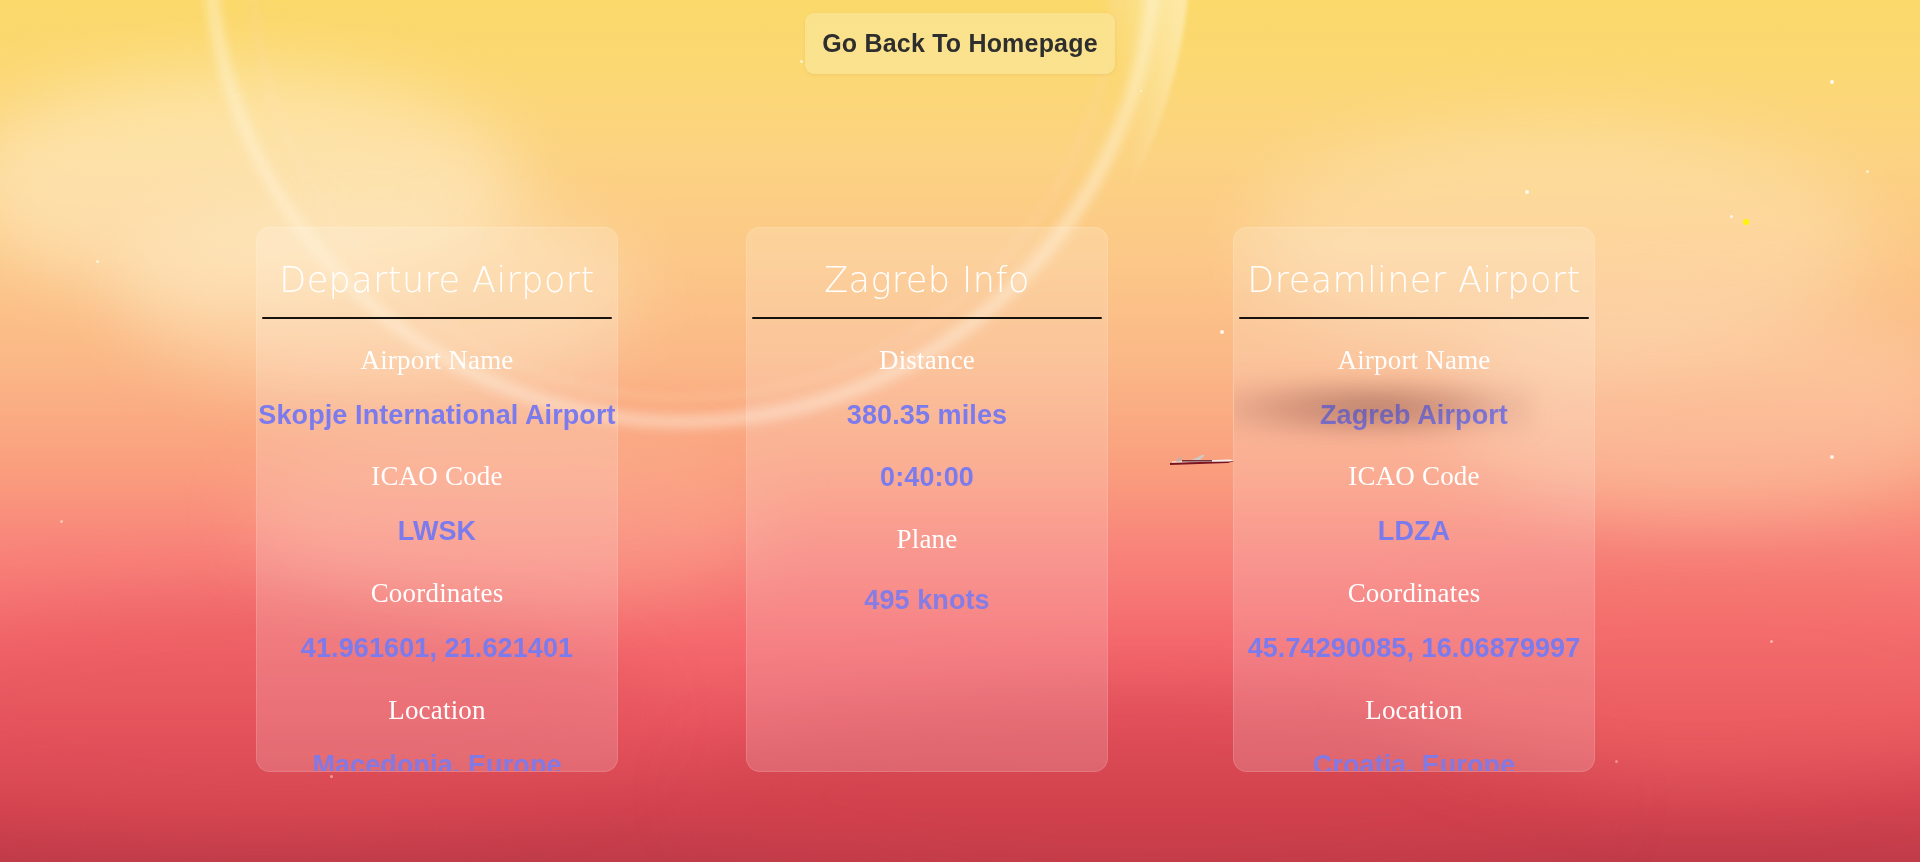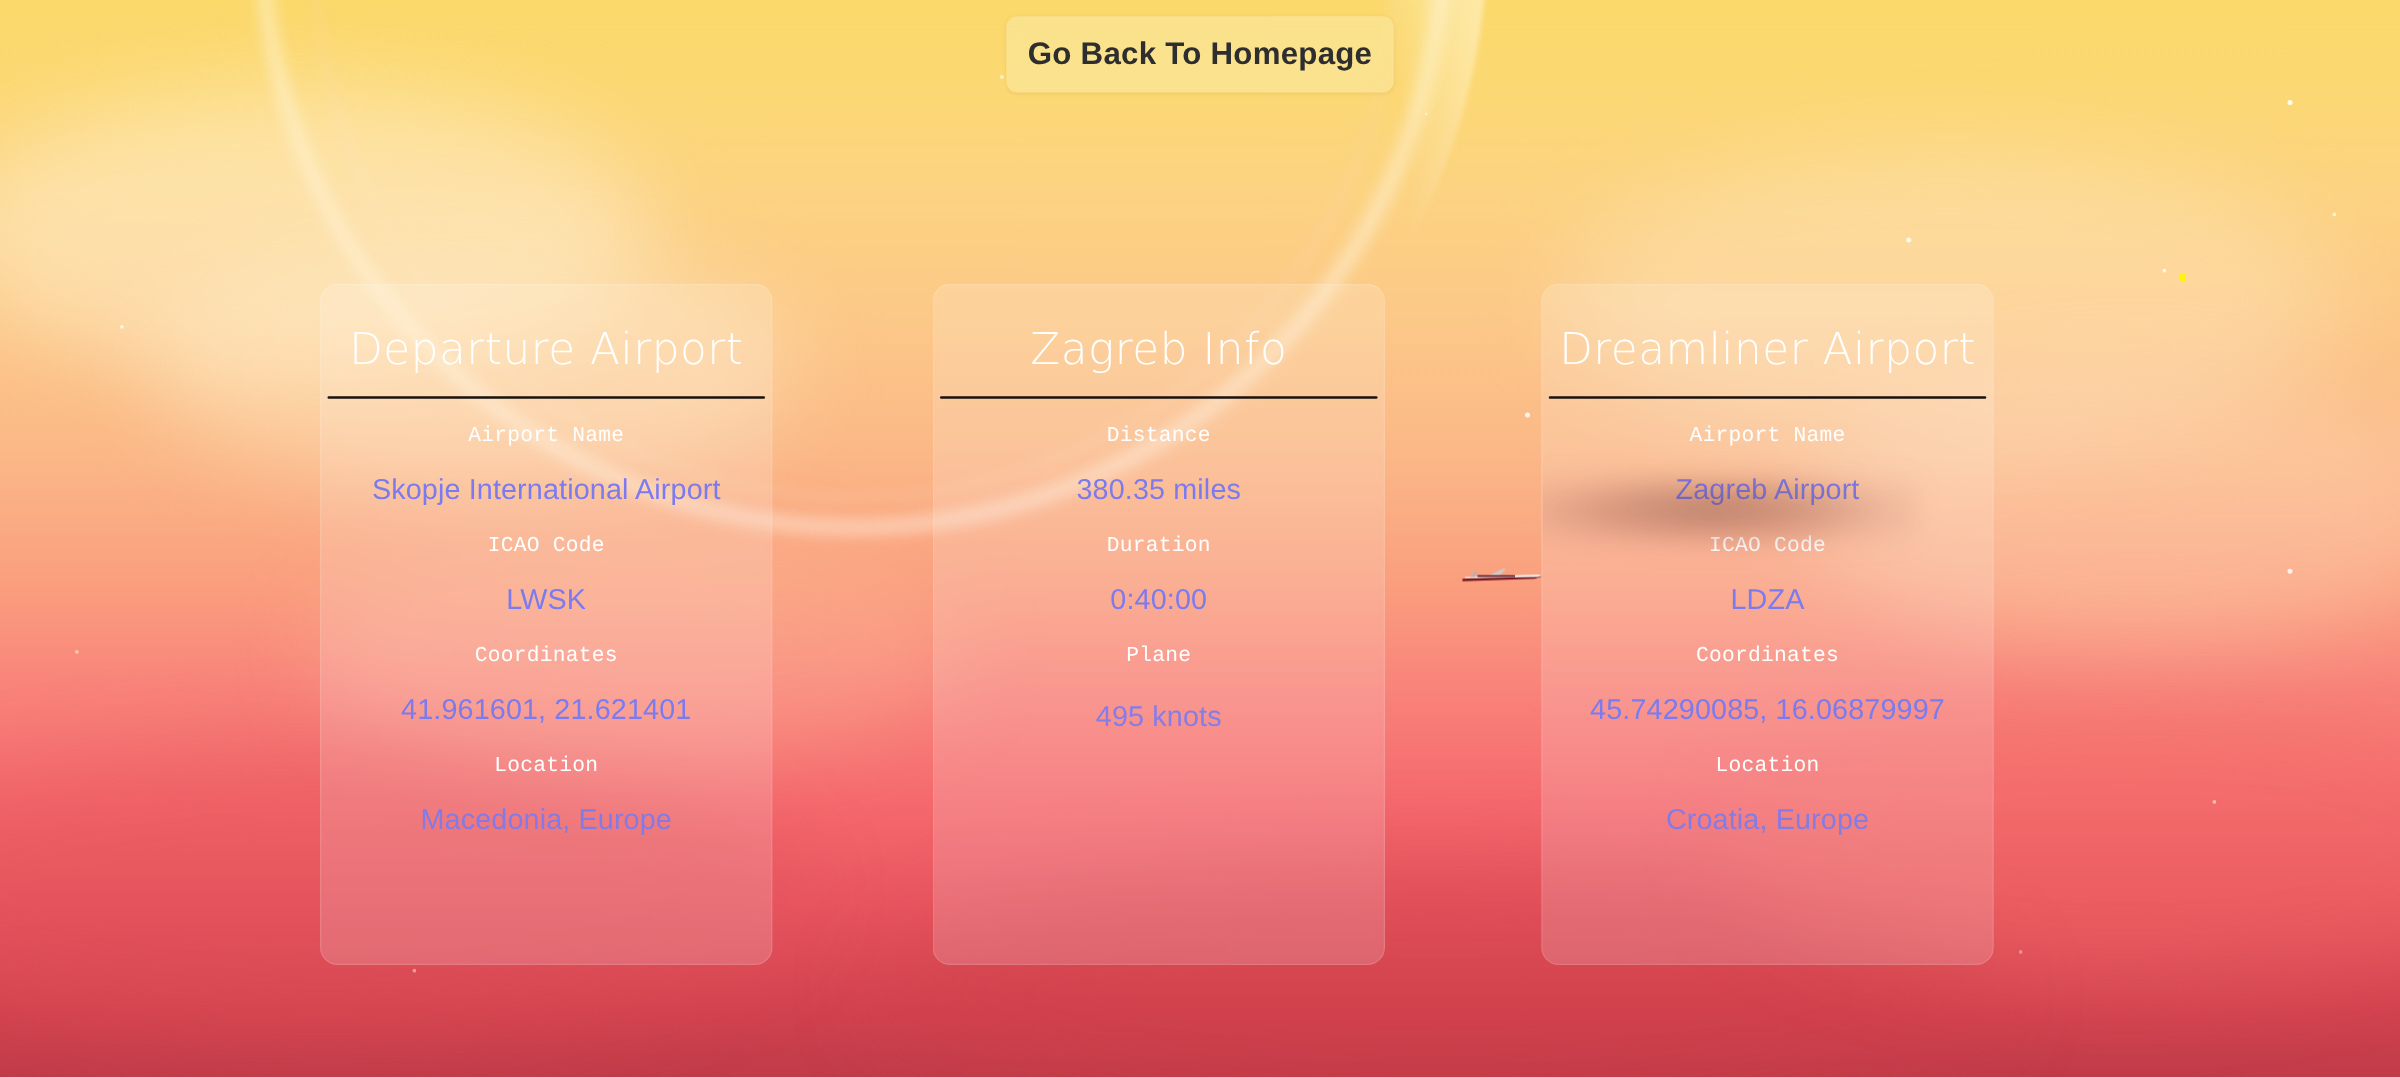--- a/index.html
+++ b/index.html
@@ -123,32 +123,32 @@
   }
   .rule {
     width:350px; height:2px;
     background:#18120e;
     margin:10px auto 14px auto;
     border-radius:1px;
   }
   .row { margin-top:6px; }
   .lbl {
     display:block;
-    font-family:Liberation Mono, monospace;
+    font-family:Liberation Serif, serif;
     font-weight:300;
-    font-size:17px;
+    font-size:27px;
     color:#ffffff;
     line-height:2.0;
     letter-spacing:0.2px;
   }
   .val {
     display:block;
     font-family:"Liberation Sans", sans-serif;
-    font-weight:400;
-    font-size:23px;
+    font-weight:700;
+    font-size:27px;
     color:#7b7bee;
     line-height:2.1;
     letter-spacing:0.1px;
   }
   
   .row:last-child .val { opacity:0.92; }
 
   
   #dest-smudge {
     position:absolute; left:-28px; top:150px;
@@ -236,21 +236,20 @@
 
     <section class="card" id="card-flight">
       <h2>Zagreb Info</h2>
       <div class="rule"></div>
 
       <div class="row">
         <span class="lbl">Distance</span>
         <span class="val">380.35 miles</span>
       </div>
       <div class="row">
-        <span class="lbl">Duration</span>
         <span class="val">0:40:00</span>
       </div>
       <div class="row">
         <span class="lbl">Plane</span>
       </div>
       <div class="row">
         <span class="val">495 knots</span>
       </div>
     </section>
 

